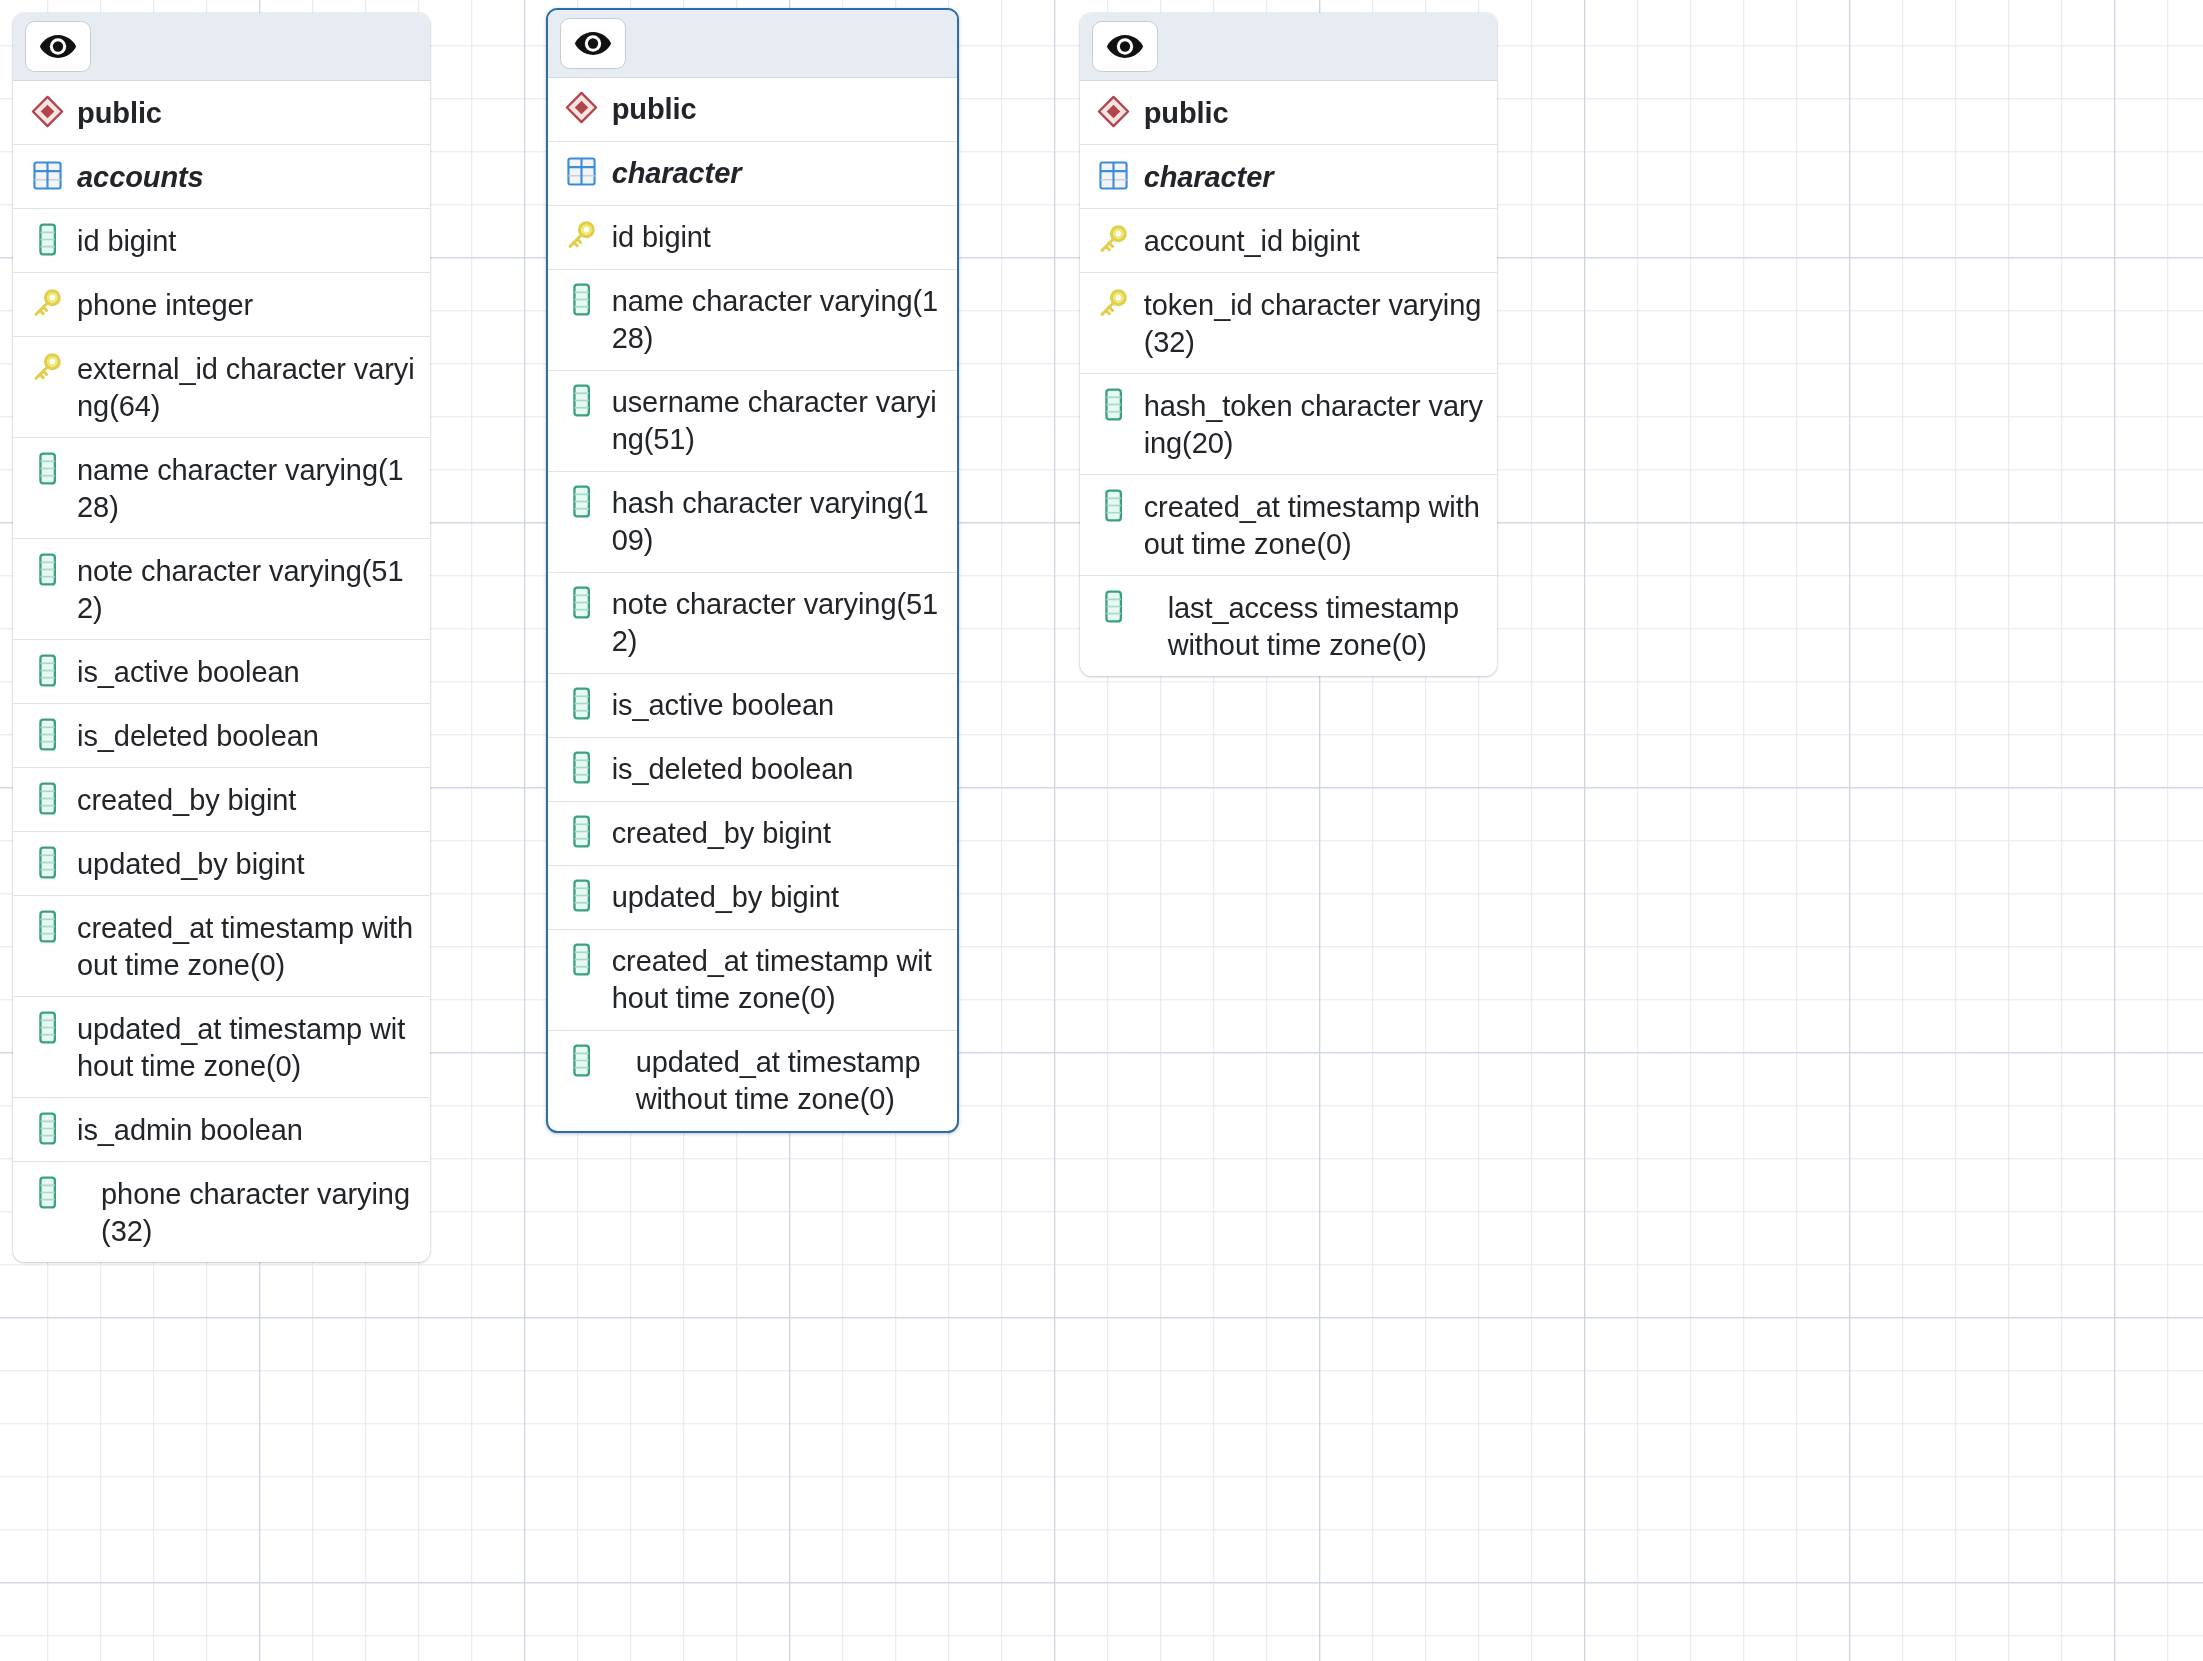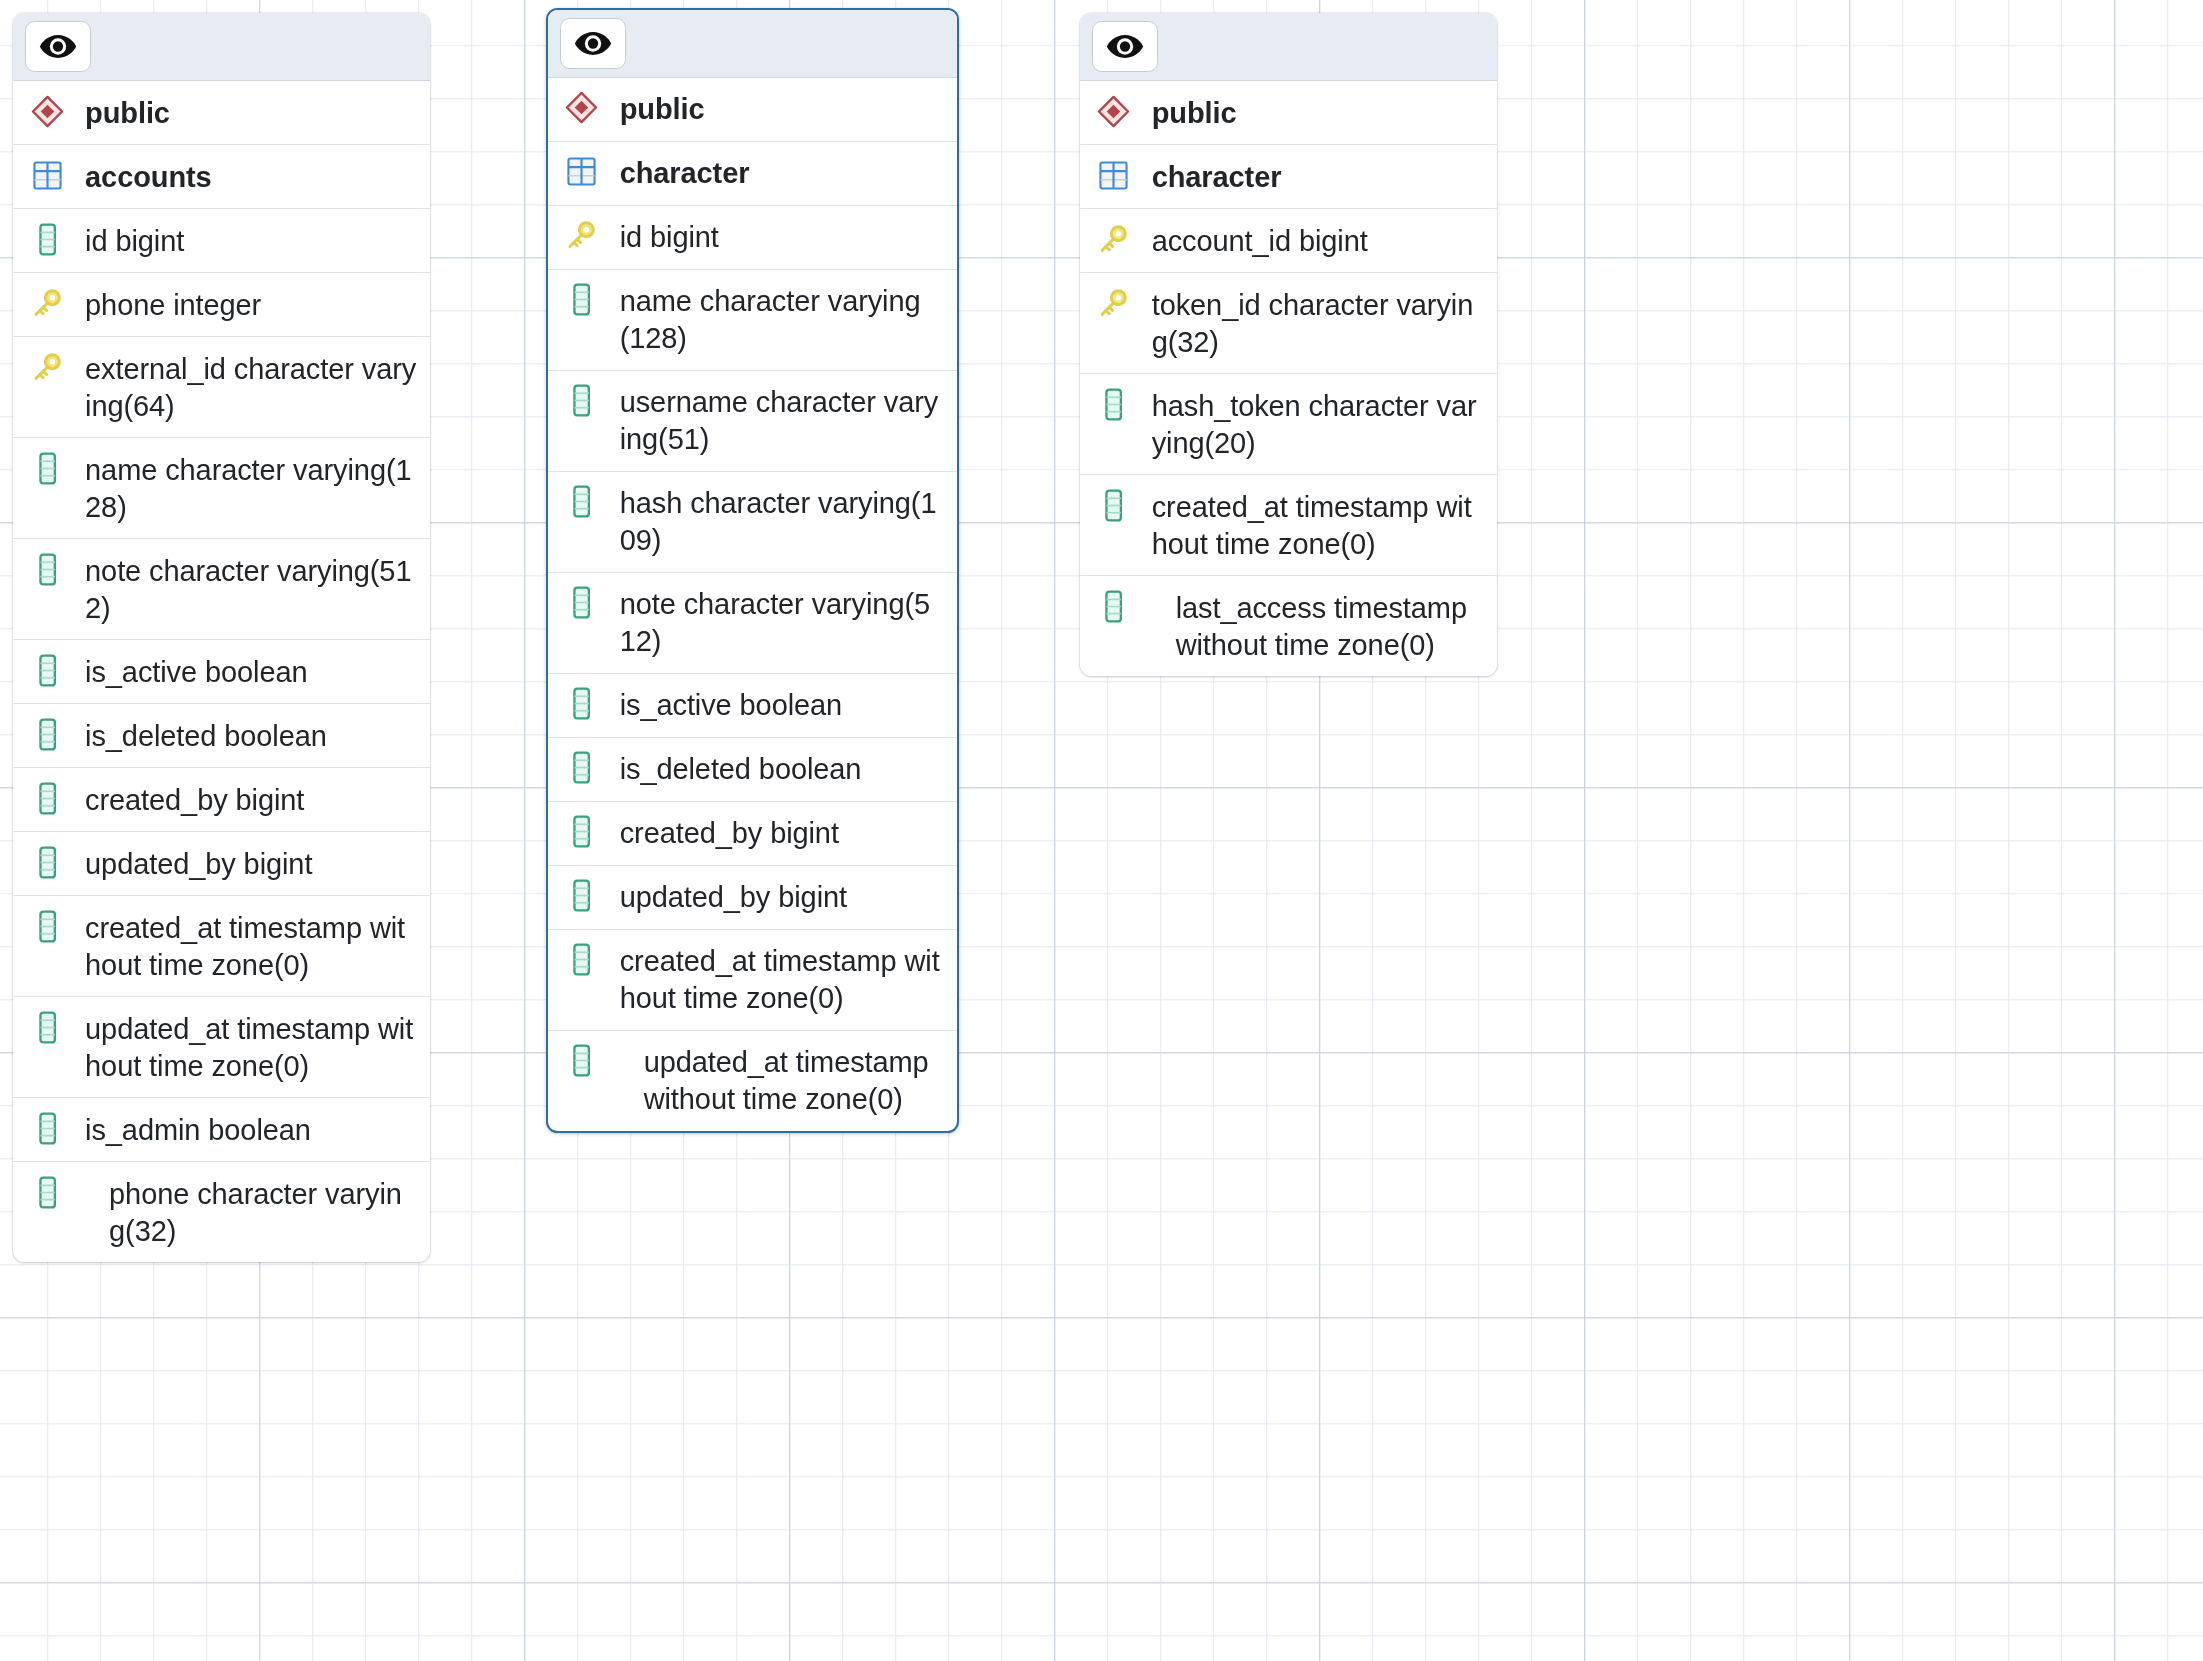--- a/index.html
+++ b/index.html
@@ -75,25 +75,24 @@
     display:flex;align-items:center;justify-content:center;
   }
   .row-icon svg{display:block;}
   .row-label{
     font-size:29px;
     line-height:37px;
     color:#212529;
     letter-spacing:-0.1px;
     word-break:break-all;
     padding-top:1px;
-    margin-left:8px;
   }
   .row.title .row-label{font-weight:bold;}
   .row.schema{min-height:61px;}
-  .row.tablename{min-height:60px;}
+  .row.tablename{min-height:60px;font-style:italic;}
 </style>
 </head>
 <body>
 
 <div id="canvas"></div>
 
 <div class="card" style="left: 13.4px; top: 13.4px; width: 417px;">
     <div class="card-header">
       <div class="eye-btn">
         <svg width="38" height="27" viewBox="0 0 40 28">

